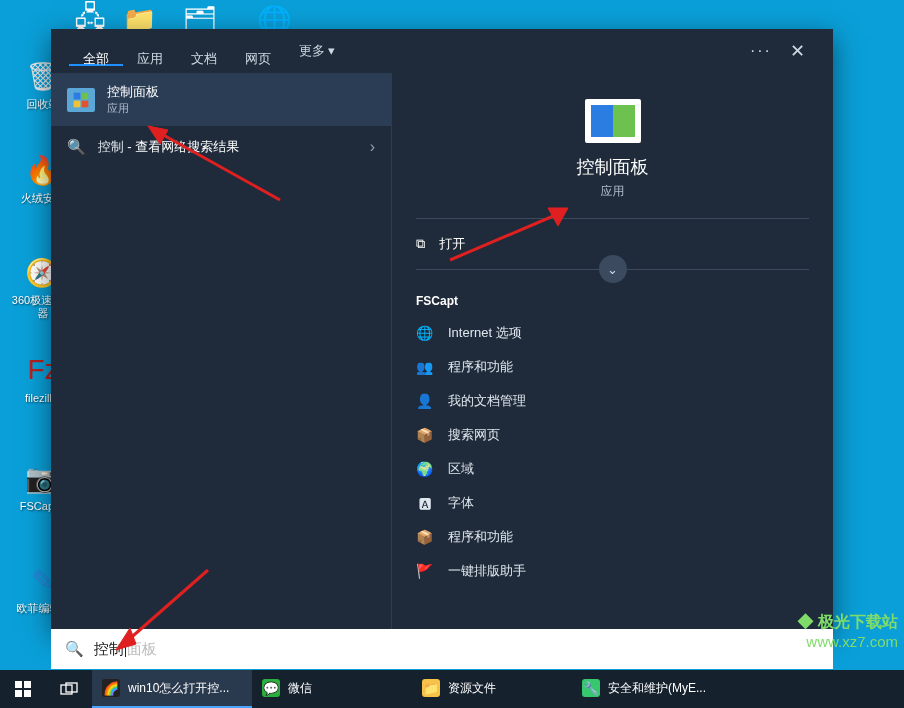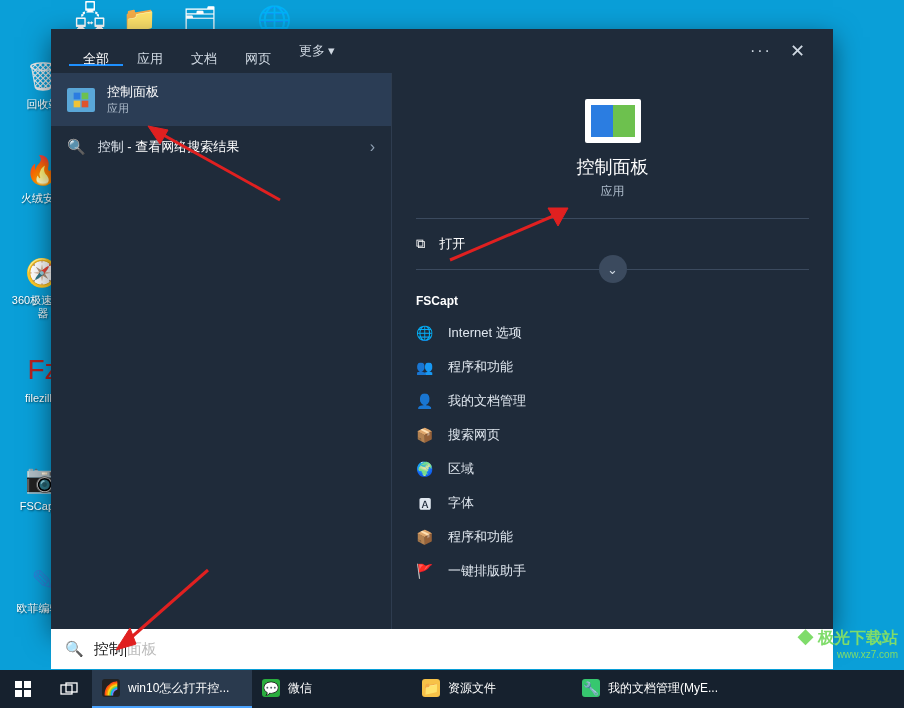--- a/index.html
+++ b/index.html
@@ -52,23 +52,23 @@
 .search-bar .ghost { color: #bbb; font-family: Liberation Mono, monospace; }
 
 
 .taskbar { position: absolute; left: 0; bottom: 0; width: 904px; height: 38px; background: #16212e; display: flex; align-items: center; color: #fff; font-size: 12px; }
 .tb-btn { width: 46px; height: 38px; display: flex; align-items: center; justify-content: center; cursor: pointer; }
 .tb-app { height: 38px; display: flex; align-items: center; gap: 8px; padding: 0 10px; cursor: pointer; min-width: 160px; border-bottom: 2px solid transparent; }
 .tb-app.active { background: #2a3a4e; border-bottom-color: #4aa3ff; }
 .tb-app .aico { width: 18px; height: 18px; border-radius: 3px; display: flex; align-items: center; justify-content: center; font-size: 13px; }
 
 
-.watermark { position: absolute; right: 6px; bottom: 48px; text-align: right; font-size: 12px; }
+.watermark { position: absolute; right: 6px; bottom: 58px; text-align: right; font-size: 12px; }
 .watermark .wm1 { color: #7fdc6a; font-weight: bold; font-size: 16px; }
-.watermark .wm2 { color: #7fdc6a; font-size: 10px; }
+.watermark .wm2 { color: #7fdc6a; font-size: 15px; }
 
 
 .arrow { position: absolute; pointer-events: none; }
 .arrow line, .arrow polygon { stroke: #e02020; fill: #e02020; }
 </style>
 </head>
 <body>
 
 <div id="desktop">
     <div class="desktop-icon" style="top: 0px; left: 55px;">
@@ -232,21 +232,21 @@
       <div class="tb-app">
         <span class="aico" style="background:#2aae3e">💬</span>
         <span>微信</span>
       </div>
       <div class="tb-app">
         <span class="aico" style="background:#f7c248">📁</span>
         <span>资源文件</span>
       </div>
       <div class="tb-app">
         <span class="aico" style="background:#36c76f">🔧</span>
-        <span>我的文档管理(MyE...</span>
+        <span>安全和维护(MyE...</span>
       </div>
     </div>
 </div>
 
 <div class="watermark">
   <div class="wm1">◆ 极光下载站</div>
   <div class="wm2">www.xz7.com</div>
 </div>
 
 <svg class="arrow" style="left:140px;top:120px" width="150" height="90">

